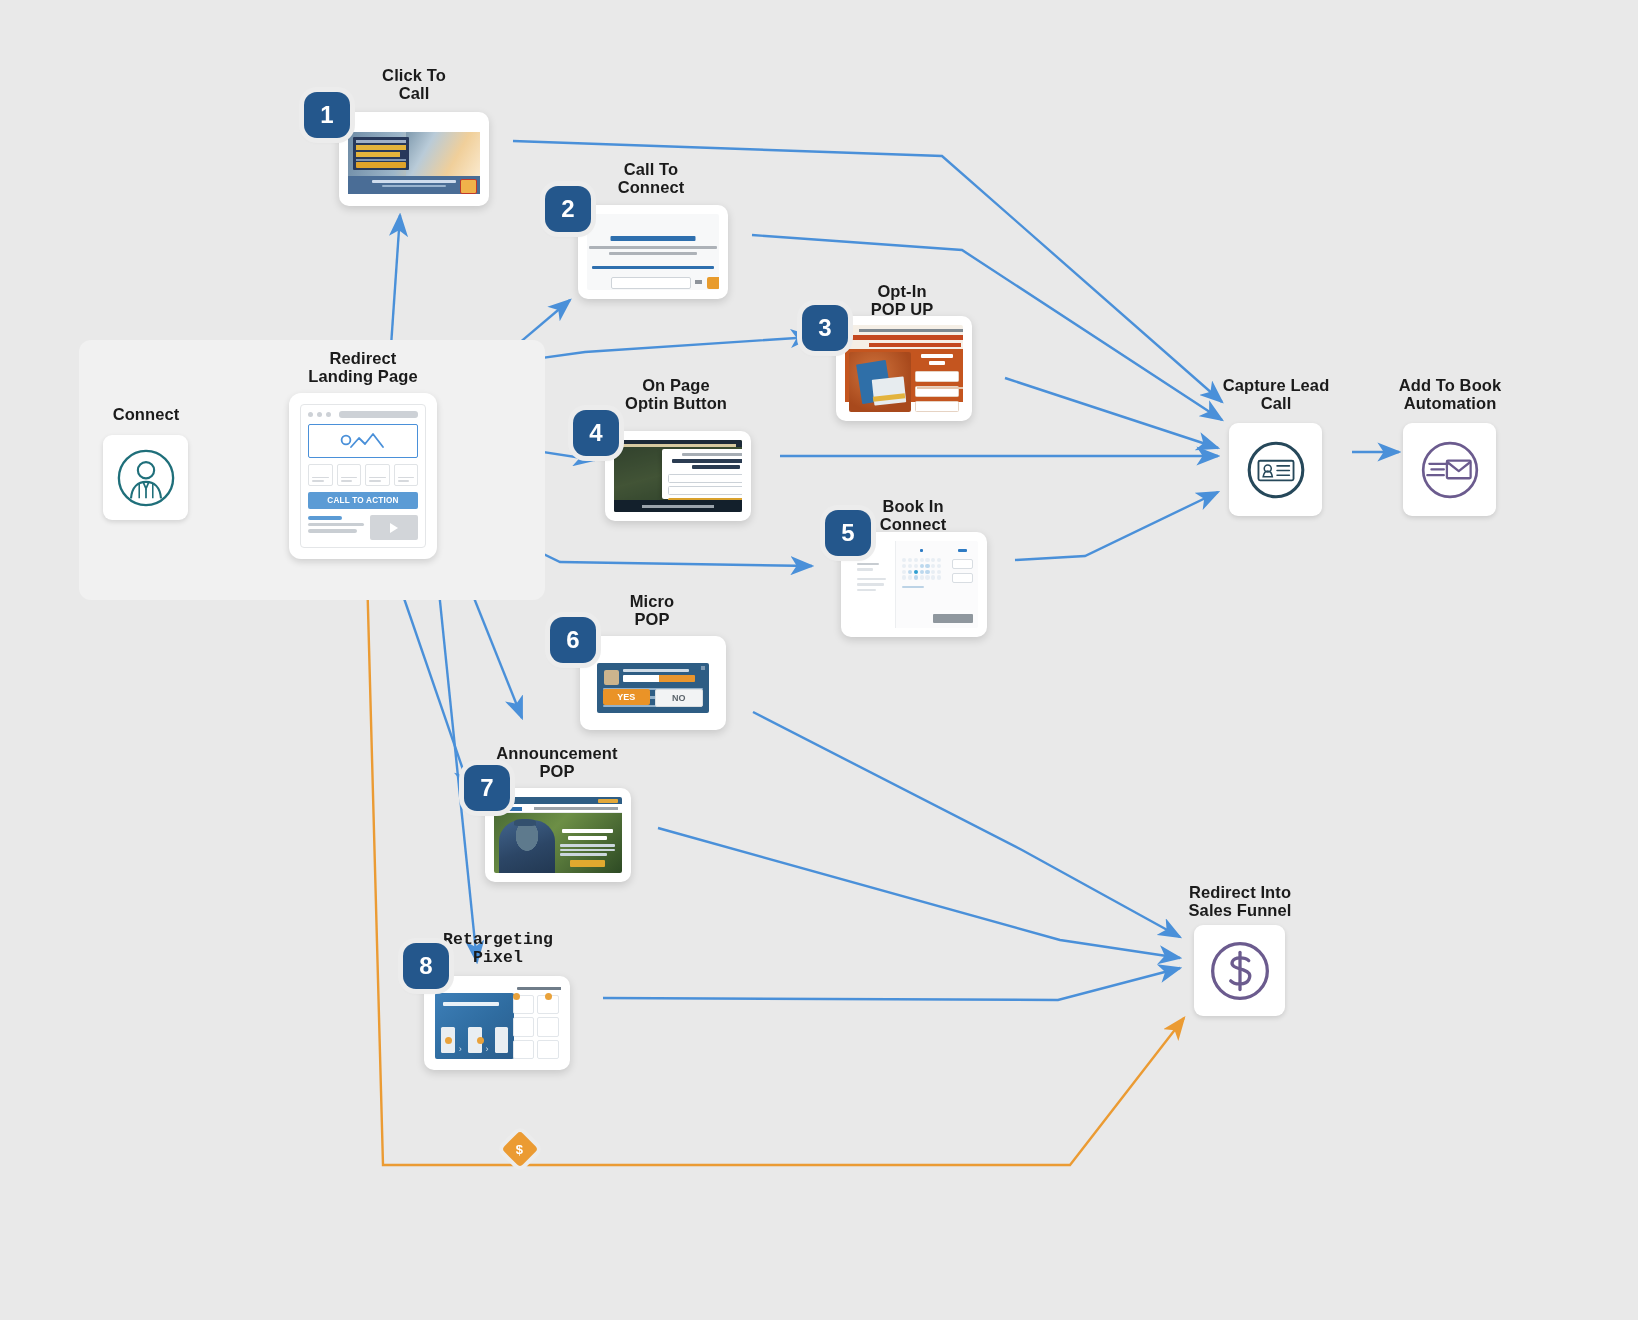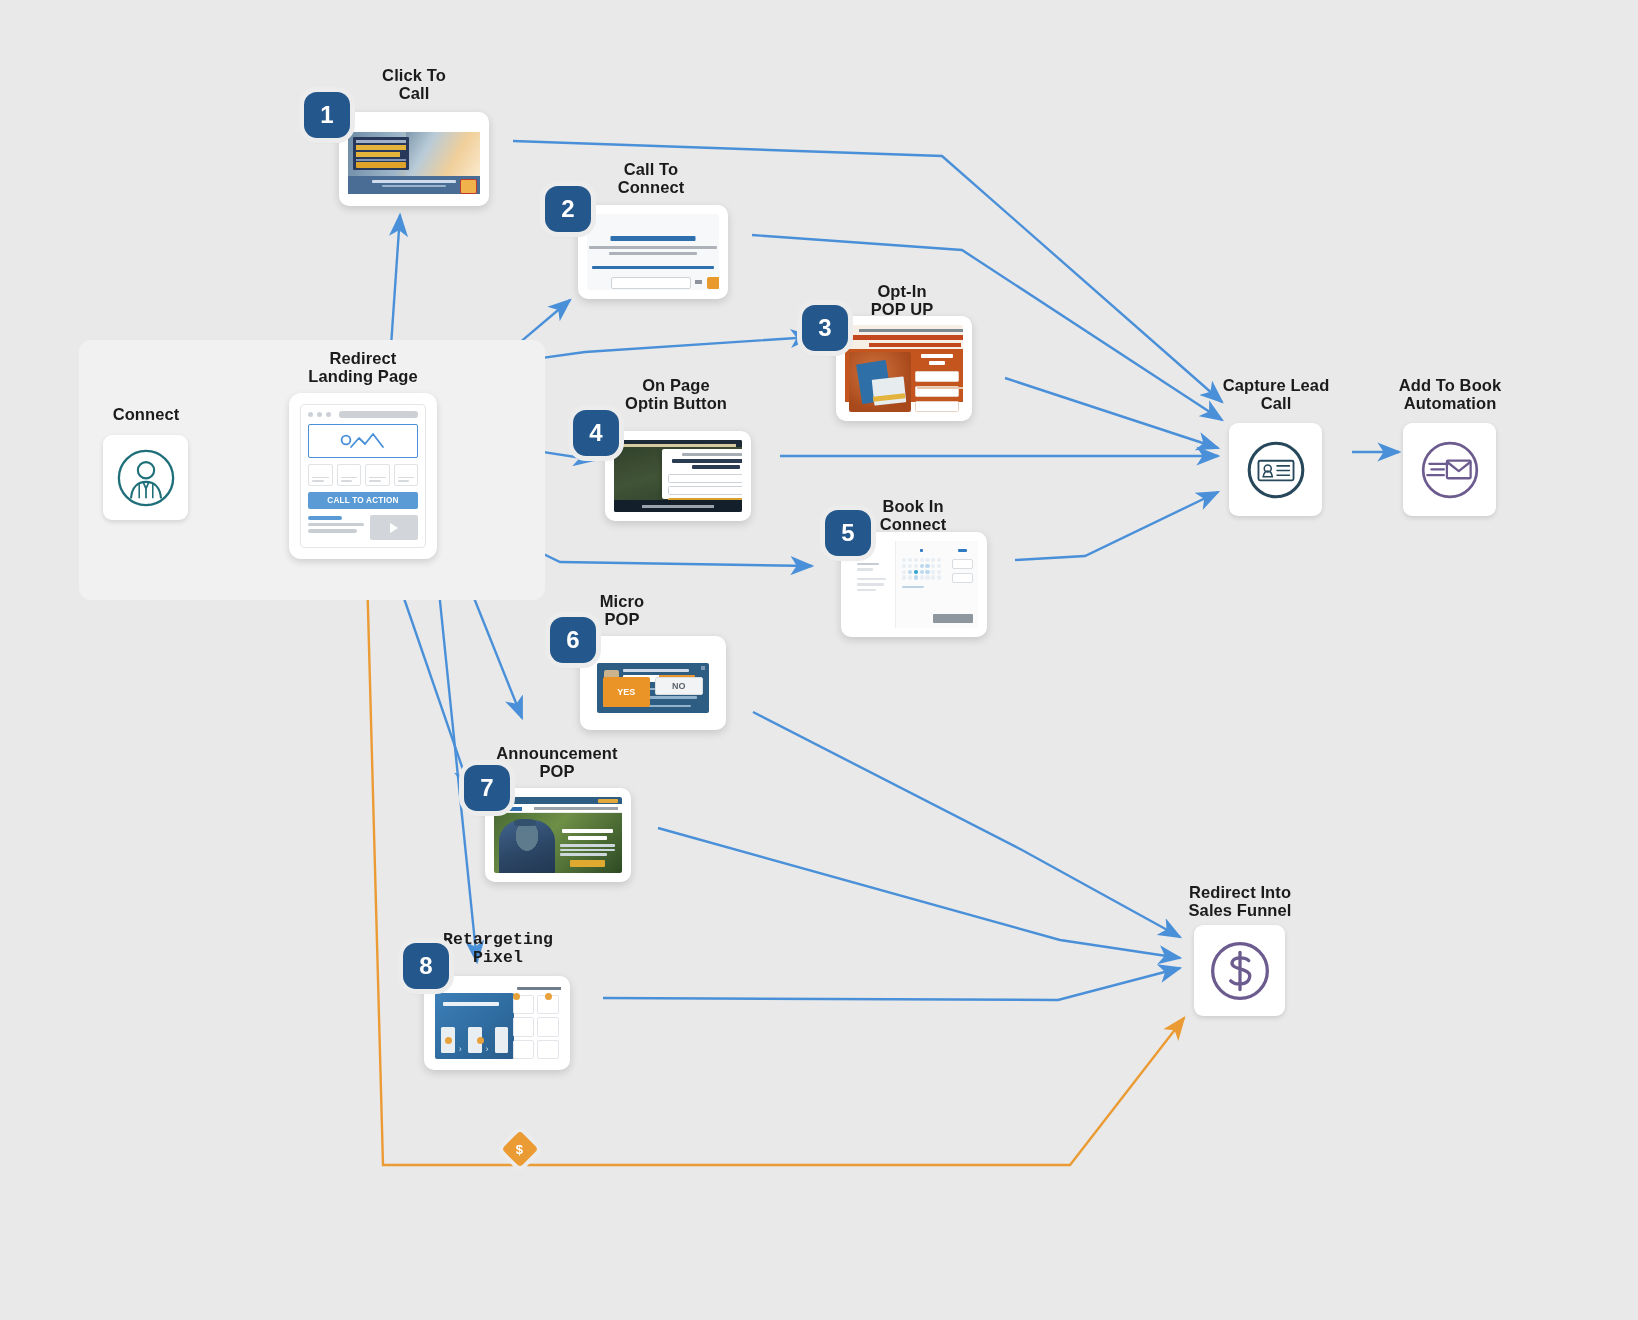--- a/index.html
+++ b/index.html
@@ -151,21 +151,21 @@
   .s5-btn{position:absolute;right:5px;bottom:5px;width:40px;height:9px;background:#8f979e;border-radius:1px;}
 
   
   .s6-bg{left:0;top:0;right:0;bottom:0;background:#fff;}
   .s6-card{left:8px;top:18px;right:8px;bottom:8px;background:#2e5d84;border-radius:2px;padding:6px;box-sizing:border-box;}
   .s6-av{position:absolute;left:7px;top:7px;width:15px;height:15px;background:#cbb48d;border-radius:2px;}
   .s6-h1{margin-left:20px;height:3px;background:#cfdbe6;border-radius:1px;width:66%;margin-bottom:3px;}
   .s6-h2{margin-left:20px;height:6.5px;border-radius:1px;background:linear-gradient(90deg,#ffffff 0 50%,#e9952d 50% 100%);width:72%;}
   .s6-p{margin-top:6px;height:2.6px;background:#93b2cc;border-radius:1px;margin-bottom:2.5px;}
   .s6-btns{position:absolute;left:6px;right:6px;bottom:6px;display:flex;gap:5px;}
-  .s6-yes{flex:1;height:30px;background:#ea9327;border-radius:2px;color:#fff;font-size:9px;font-weight:bold;display:flex;align-items:center;justify-content:center;}
+  .s6-yes{flex:1;height:16px;background:#ea9327;border-radius:2px;color:#fff;font-size:9px;font-weight:bold;display:flex;align-items:center;justify-content:center;}
   .s6-no{flex:1;height:16px;background:#f2f3f4;border:1px solid #dadee1;border-radius:2px;color:#5c646b;font-size:9px;font-weight:bold;display:flex;align-items:center;justify-content:center;}
   .s6-x{position:absolute;right:4px;top:3px;width:4px;height:4px;background:#7d99b3;}
 
   
   .s7-ann{left:0;top:0;right:0;height:7px;background:#2e5d84;}
   .s7-annbtn{position:absolute;right:4px;top:1.5px;width:20px;height:4px;background:#e3a83a;border-radius:1px;}
   .s7-nav{left:0;top:7px;right:0;height:9px;background:#fff;border-bottom:1px solid #e8eaec;}
   .s7-logo{position:absolute;left:4px;top:2.5px;width:24px;height:4px;background:#2e6fae;}
   .s7-navl{position:absolute;left:40px;top:3px;width:78px;height:2.6px;background:#9aa2a9;}
   .s7-navr{position:absolute;right:4px;top:3px;width:18px;height:2.6px;background:#9aa2a9;}
@@ -490,21 +490,21 @@
           <div class="s5-rh"></div>
           <div class="s5-slot"></div>
           <div class="s5-slot"></div>
         </div>
         <div class="s5-btn"></div>
       </div>
     </div>
   </div>
 
   <div class="step">
-    <div class="lbl" style="left:552px;top:592px;width:140px;">Micro
+    <div class="lbl" style="left:582px;top:592px;width:140px;">Micro
 POP</div>
     <div class="badge" style="left:550px;top:617px;">6</div>
     <div class="thumb" style="left:580px;top:636px;width:146px;height:94px;">
       <div class="shot">
         <div class="m s6-bg"></div>
         <div class="m s6-card">
           <div class="s6-av"></div>
           <div class="s6-h1"></div>
           <div class="s6-h2"></div>
           <div class="s6-p"></div>

